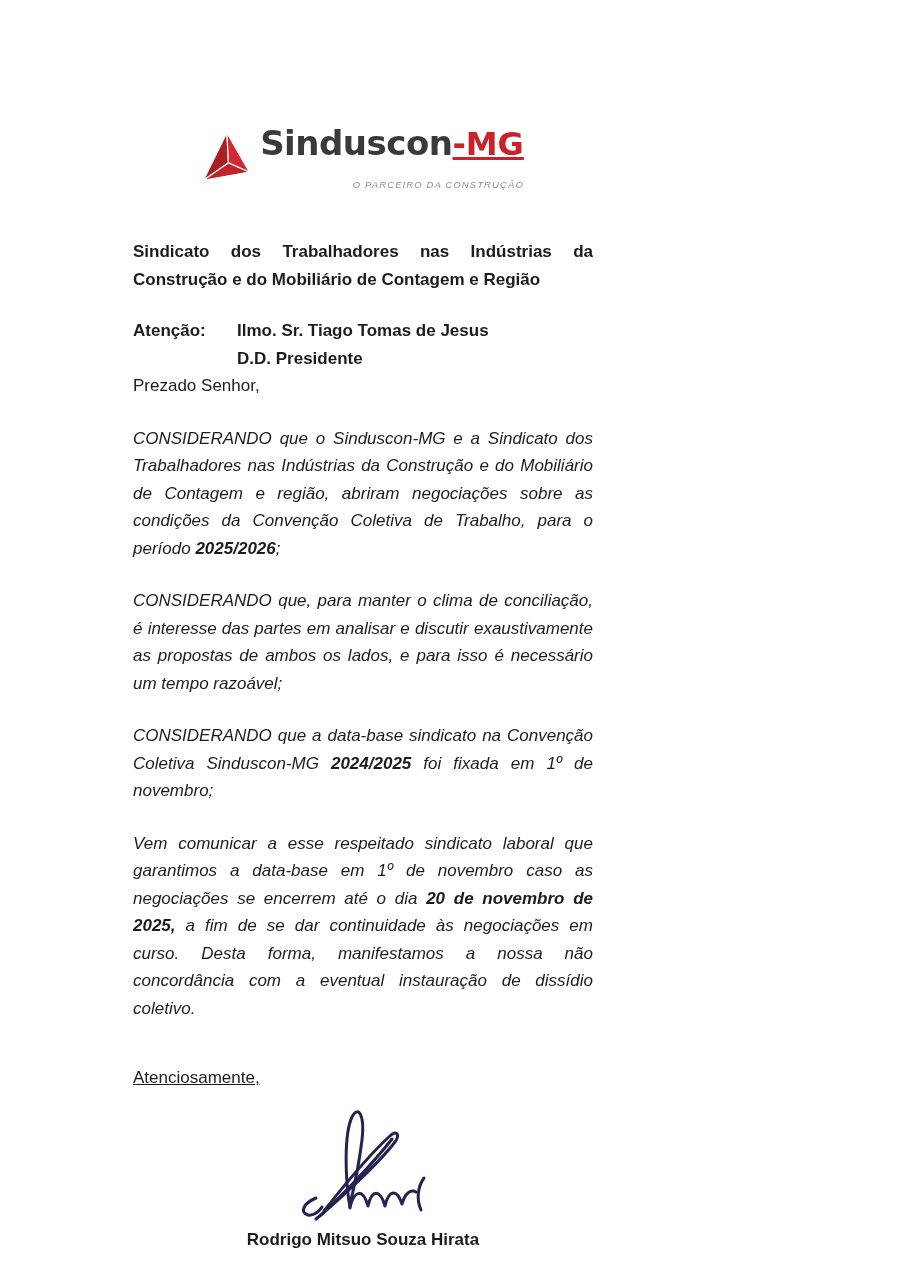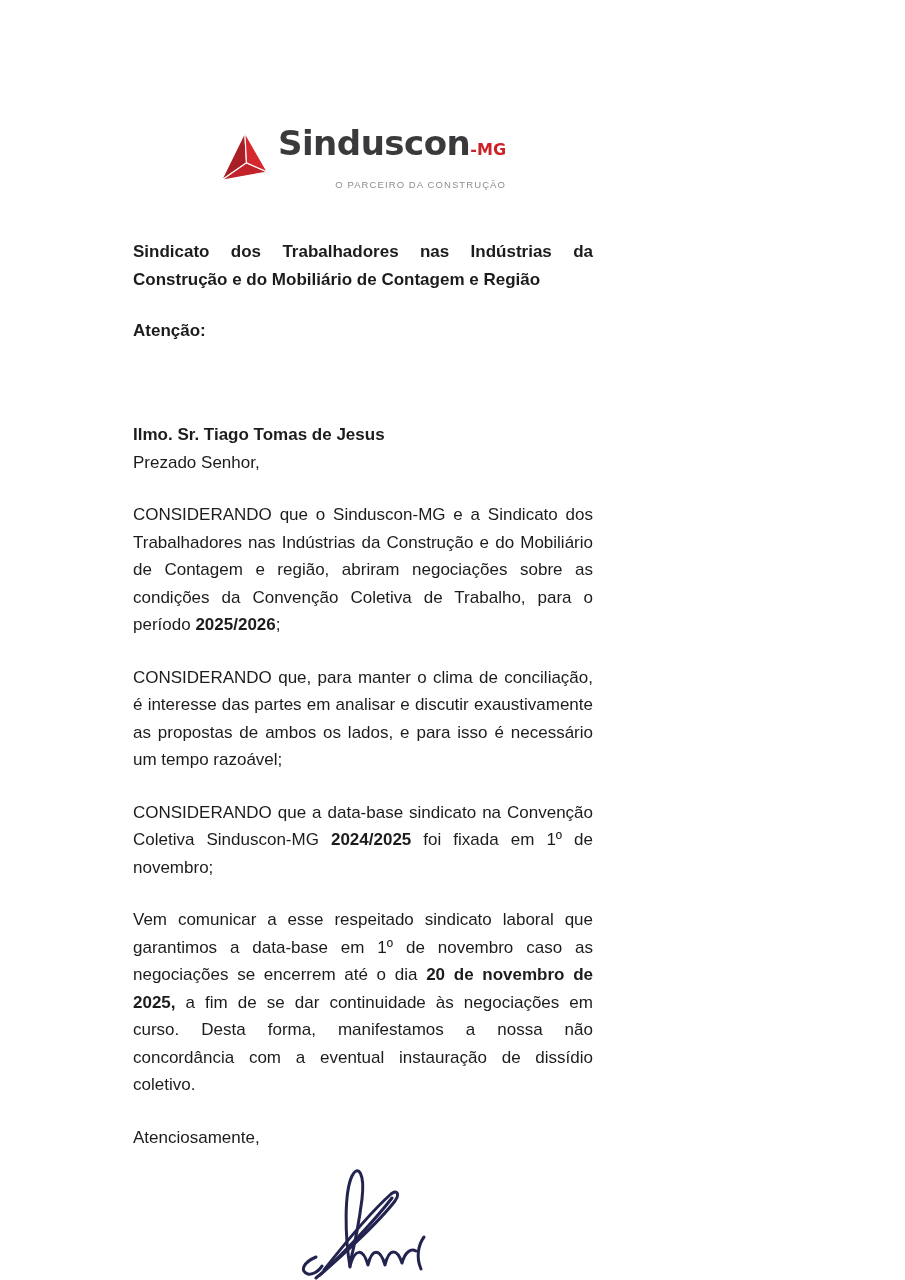--- a/index.html
+++ b/index.html
@@ -34,59 +34,61 @@
     line-height: 1;
   }
   .logo-brand {
     font-size: 34px;
     font-weight: bold;
     letter-spacing: -0.5px;
     color: #3a3a3c;
     font-family: "DejaVu Sans", "Liberation Sans", sans-serif;
   }
   .logo-suffix {
-    font-size: 16px;
+    font-size: 32px;
     font-weight: bold;
     color: #cc2127;
     letter-spacing: 0px;
     font-family: "DejaVu Sans", "Liberation Sans", sans-serif;
+    text-decoration: underline;
   }
   .logo-tagline {
     margin-top: 19px;
     font-size: 9.5px;
     letter-spacing: 1.1px;
     color: #8d8d8d;
     font-weight: 500;
+    font-style: italic;
   }
   
   .content {
     padding: 0 132px 0 133px;
     font-size: 17px;
     line-height: 27.5px;
   }
   .date-line {
     margin-top: 62px;
     text-align: right;
   }
   .recipient { margin-top: 34px; font-weight: bold; }
   .recipient .name { text-align: justify; margin-top: 48px; }
   .attention {
     margin-top: 24px;
     display: flex;
     font-weight: bold;
-    flex-direction: column;
   }
   .attention-label { width: 104px; flex: 0 0 104px; }
   .reference { margin-top: 24px; font-weight: bold; }
   .greeting { }
   .body-par {
     margin: 25px 0 0 0;
     text-align: justify;
+    font-style: italic;
   }
-  .closing { margin-top: 25px; }
+  .closing { margin-top: 42px; text-decoration: underline; }
   
   .signature-area {
     margin-top: 14px;
     display: flex;
     justify-content: center;
   }
   .sig-svg { display: block; }
   .signatory {
     margin-top: 2px;
     text-align: center;
@@ -123,20 +125,21 @@
 
 
     <div class="recipient">
       <div class="name">Sindicato dos Trabalhadores nas Indústrias da Construção e do Mobiliário de Contagem e Região</div>
     </div>
 
     <div class="attention">
       <div class="attention-label">Atenção:</div>
       <div class="attention-value">
         <div>Ilmo. Sr. Tiago Tomas de Jesus</div>
+        <div>D.D. Presidente</div>
       </div>
     </div>
 
 
     <div class="greeting">Prezado Senhor,</div>
 
     <p class="body-par"><span>CONSIDERANDO que o Sinduscon-MG e a Sindicato dos Trabalhadores nas Indústrias da Construção e do Mobiliário de Contagem e região, abriram negociações sobre as condições da Convenção Coletiva de Trabalho, para o período </span><b>2025/2026</b><span>;</span></p>
 
     <p class="body-par"><span>CONSIDERANDO que, para manter o clima de conciliação, é interesse das partes em analisar e discutir exaustivamente as propostas de ambos os lados, e para isso é necessário um tempo razoável;</span><b></b><span></span></p>
 

